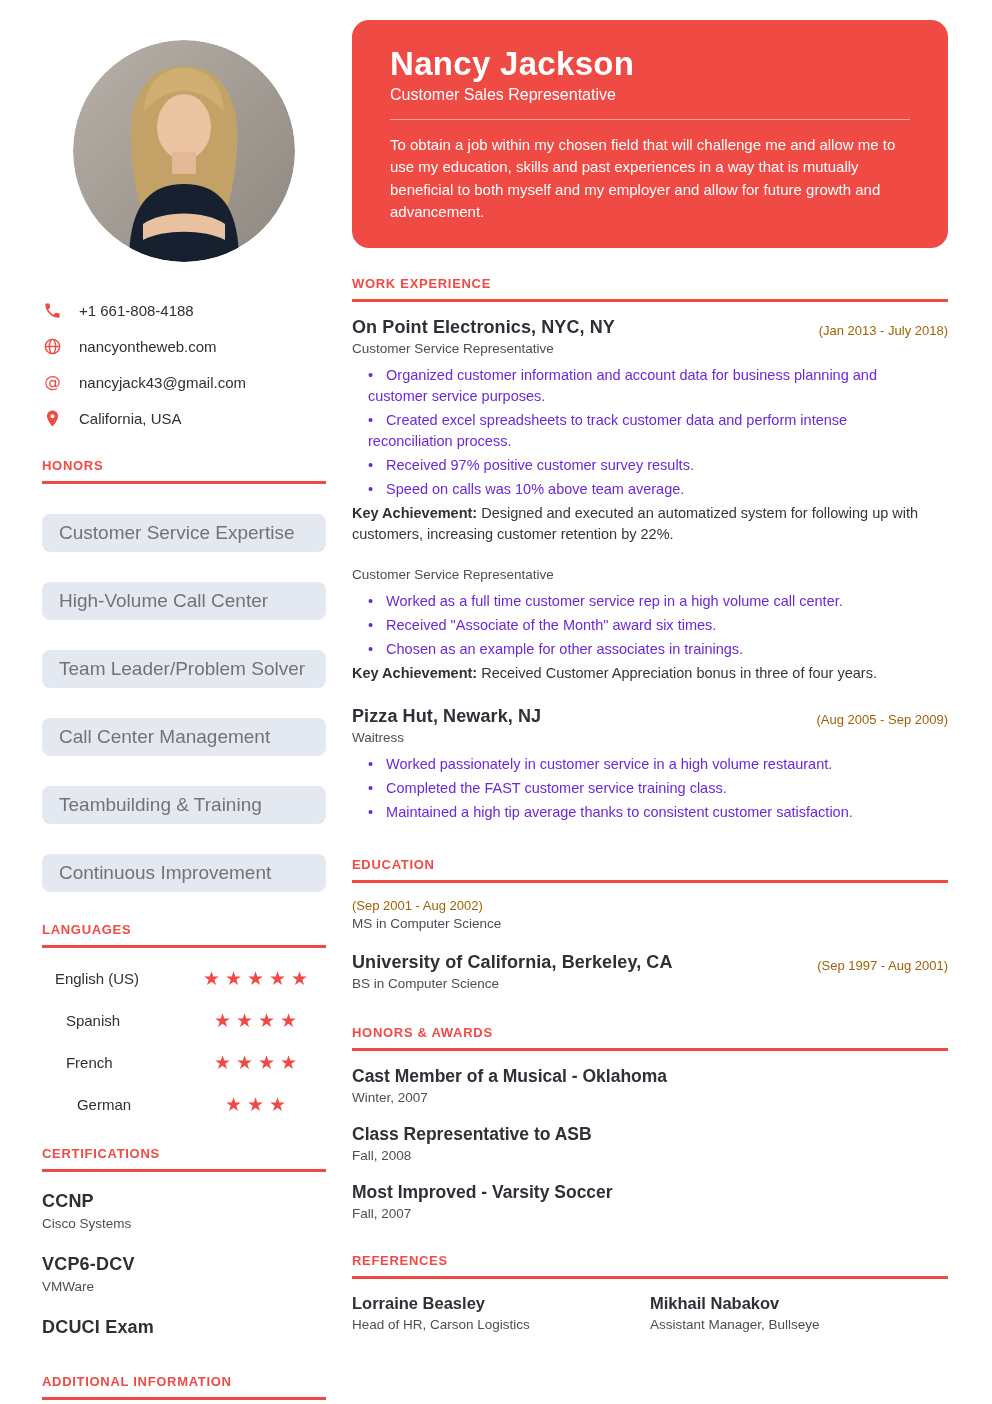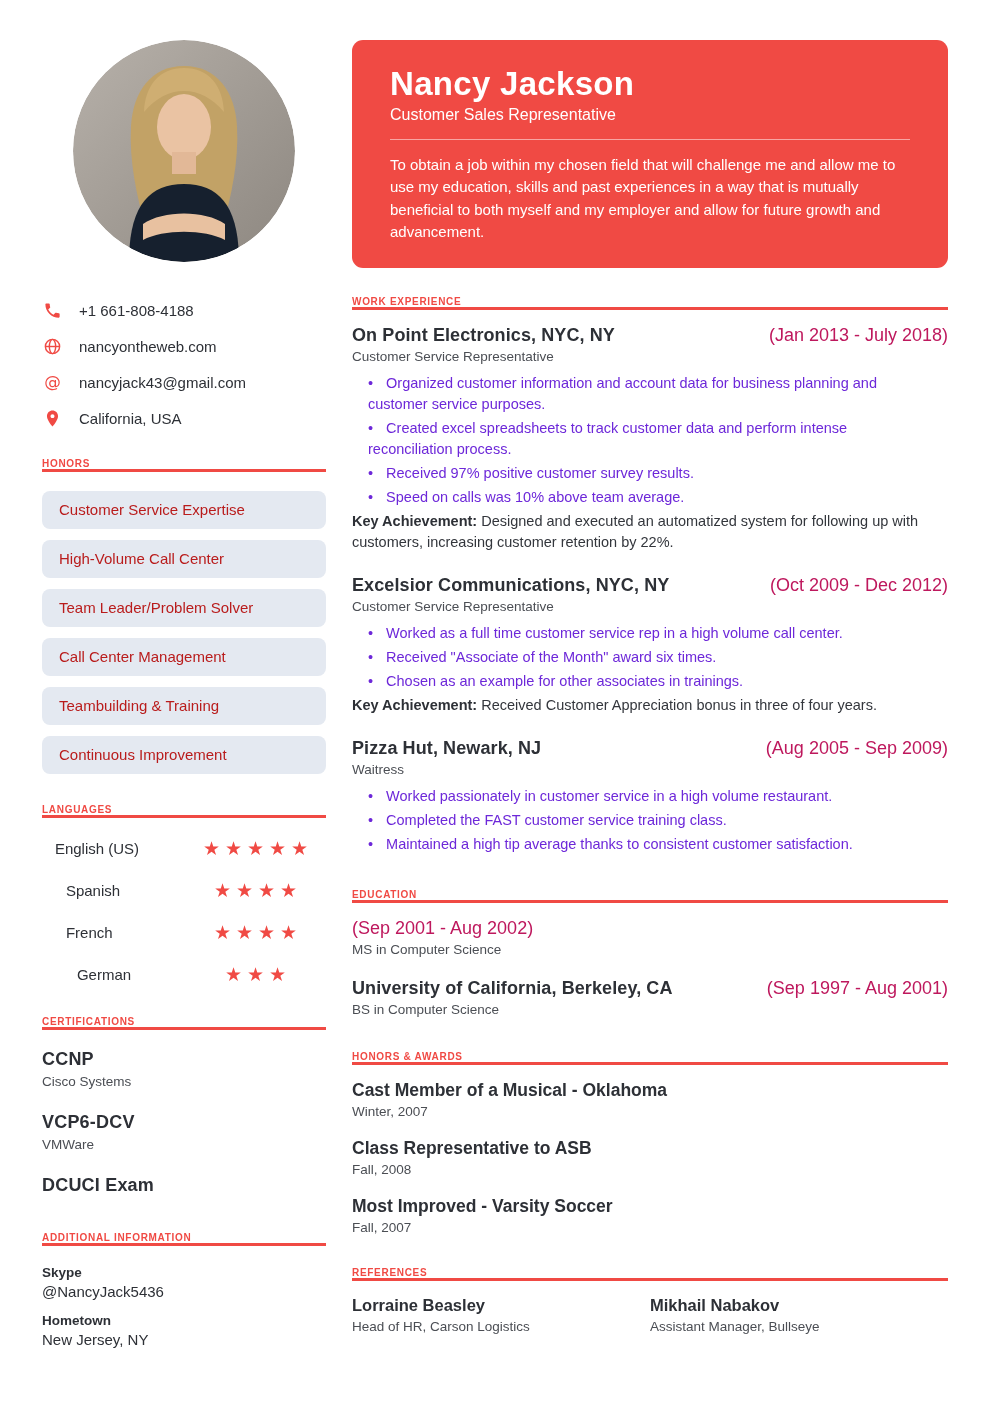--- a/index.html
+++ b/index.html
@@ -20,57 +20,57 @@
   
   .avatar-wrap{margin:40px auto 0 auto;width:222px;height:222px;border-radius:50%;overflow:hidden;}
 
   
   .contact{margin-top:38px;}
   .contact-row{display:flex;align-items:center;gap:17px;margin-bottom:16px;font-size:15px;color:var(--ink);}
   .cicon{width:20px;height:20px;flex:0 0 20px;color:var(--accent);display:flex;align-items:center;justify-content:center;}
   .cicon svg{width:19px;height:19px;display:block;}
 
   
-  .sec-h{color:var(--accent);font-weight:bold;font-size:10px;letter-spacing:.7px;
-    padding-bottom:0;border-bottom:3px solid var(--accent);}
+  .sec-h{color:var(--accent);font-weight:bold;font-size:13px;letter-spacing:.7px;
+    padding-bottom:8px;border-bottom:3px solid var(--accent);}
   .sidebar .sec-h{margin-top:30px;margin-bottom:19px;}
   .main .sec-h{margin-bottom:15px;}
 
   
   .chip{background:var(--chip);border-radius:8px;height:38px;line-height:38px;
-    padding:0 17px;font-size:15px;color:#b91c1c;margin-bottom:11px;}
+    padding:0 17px;font-size:19px;color:#737373;margin-bottom:11px;margin-top:30px;}
 
   
   .lang-row{display:flex;align-items:center;margin-bottom:19px;justify-content:center;}
   .lang-name{width:148px;font-size:15px;}
   .stars{color:var(--accent);font-size:19px;letter-spacing:5px;white-space:nowrap;}
 
   
   .cert{margin-bottom:23px;}
   .cert-title{font-size:18px;font-weight:bold;letter-spacing:.2px;}
   .cert-org{font-size:13.5px;color:var(--muted);margin-top:4px;}
 
   
   .addl{margin-bottom:13px;}
   .addl-label{font-size:13.5px;font-weight:bold;}
   .addl-value{font-size:15px;margin-top:3px;}
 
   
-  .hero{margin-top:40px;background:var(--accent);border-radius:11px;padding:25px 38px 24px 38px;color:#fff;}
+  .hero{margin-top:20px;background:var(--accent);border-radius:17px;padding:25px 38px 24px 38px;color:#fff;}
   .hero-name{font-size:33px;font-weight:bold;letter-spacing:.3px;line-height:1.15;}
   .hero-title{font-size:16px;margin-top:3px;}
   .hero-divider{border:none;border-top:1px solid rgba(255,255,255,.5);margin:15px 0 14px 0;}
   .hero-objective{font-size:15px;line-height:1.5;}
 
   
   .work-head{margin-top:28px;}
   .job{margin-bottom:22px;}
   .title-row{display:flex;justify-content:space-between;align-items:flex-end;gap:12px;}
   .job-title{font-size:18px;font-weight:bold;letter-spacing:.1px;}
-  .job-dates{font-size:18px;color:#be185d;white-space:nowrap;}
+  .job-dates{font-size:13px;color:#a16207;white-space:nowrap;}
   .job-role{font-size:13.5px;color:var(--muted);margin-top:3px;}
   .bullets{margin-top:9px;}
   .bullet{font-size:14.5px;line-height:1.45;color:#6d28d9;margin:3px 16px;}
   .bullet::before{content:"•";margin-right:13px;}
   .ka{font-size:14.5px;line-height:1.45;color:#33363C;margin-top:2px;}
   .ka-label{font-weight:bold;color:var(--ink);}
 
   
   .edu-head{margin-top:34px;}
   .edu{margin-bottom:21px;}
@@ -234,24 +234,20 @@
       <div class="bullet">Received 97% positive customer survey results.</div>
       <div class="bullet">Speed on calls was 10% above team average.</div>
     </div>
     <div class="ka">
       <span class="ka-label">Key Achievement:</span>
       <span>Designed and executed an automatized system for following up with customers, increasing customer retention by 22%.</span>
     </div>
   </div>
 
   <div class="job">
-    <div class="title-row">
-      <span class="job-title">Excelsior Communications, NYC, NY</span>
-      <span class="job-dates">(Oct 2009 - Dec 2012)</span>
-    </div>
     <div class="job-role">Customer Service Representative</div>
     <div class="bullets">
       <div class="bullet">Worked as a full time customer service rep in a high volume call center.</div>
       <div class="bullet">Received "Associate of the Month" award six times.</div>
       <div class="bullet">Chosen as an example for other associates in trainings.</div>
     </div>
     <div class="ka">
       <span class="ka-label">Key Achievement:</span>
       <span>Received Customer Appreciation bonus in three of four years.</span>
     </div>

